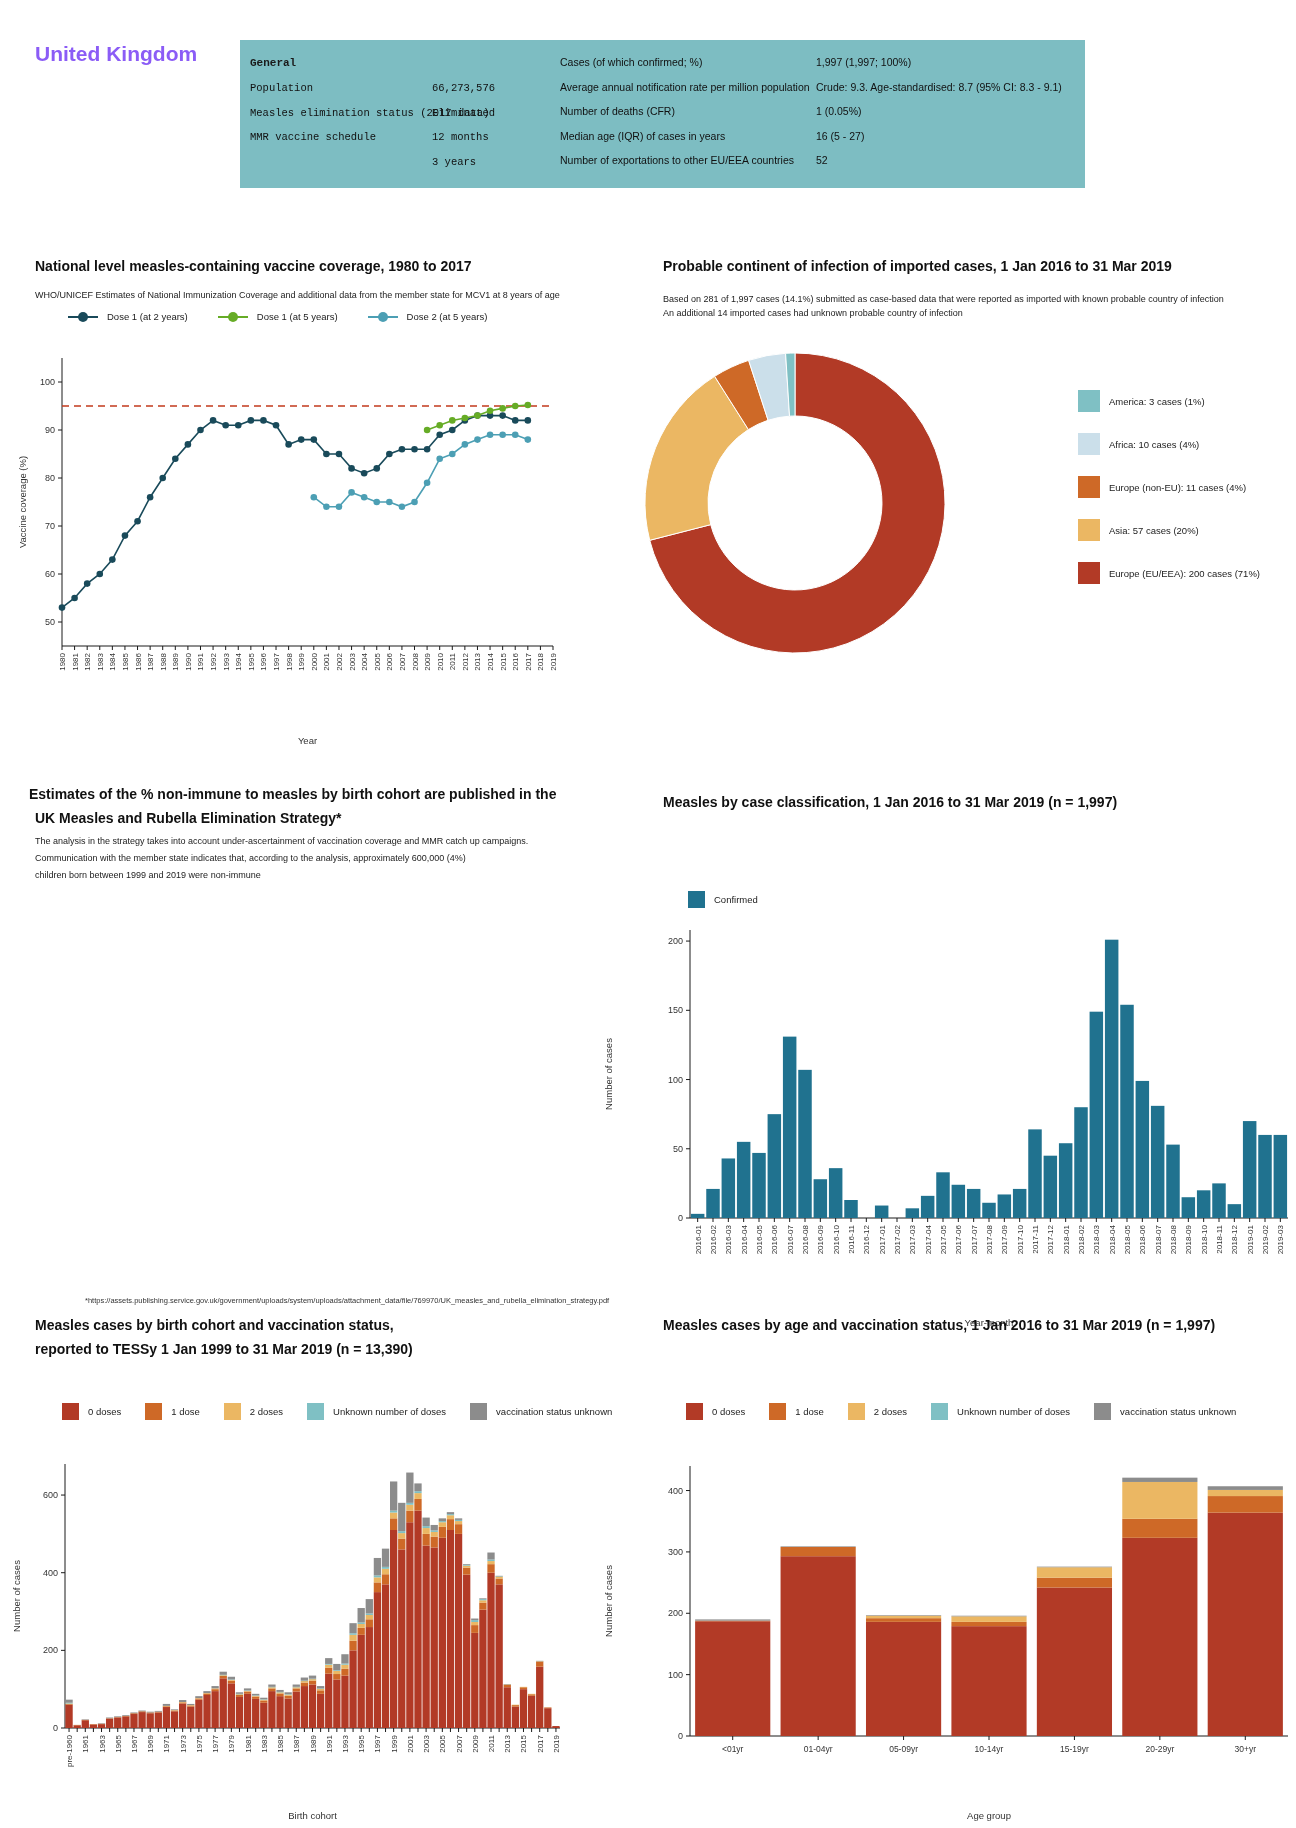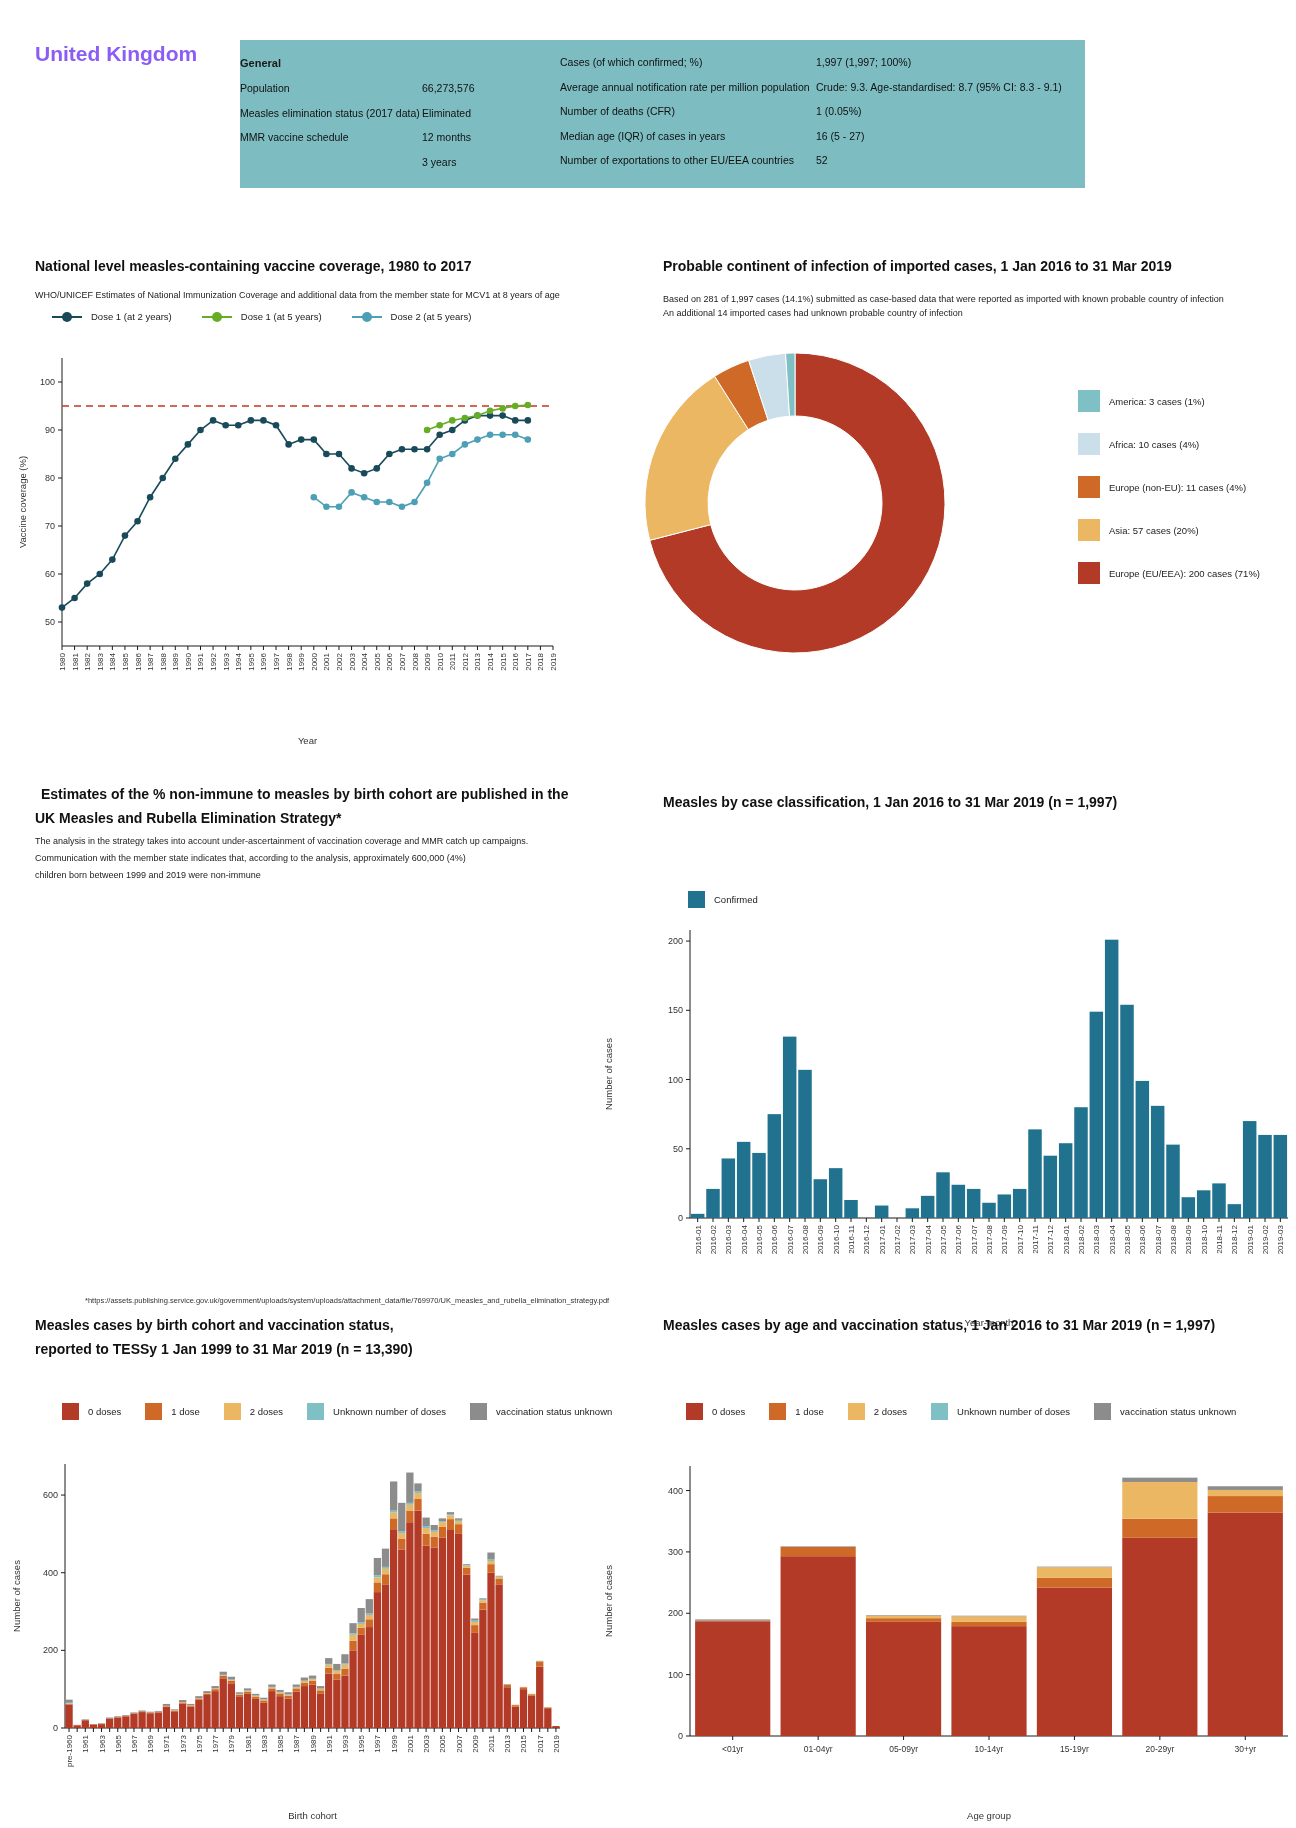--- a/index.html
+++ b/index.html
@@ -23,21 +23,21 @@
   .lg-linemark .bar{position:absolute;left:0;top:4px;width:30px;height:2px;}
   .lg-linemark .dot{position:absolute;left:10px;top:0;width:10px;height:10px;border-radius:50%;}
   svg text{font-family:"Liberation Sans",sans-serif;}
 </style>
 </head>
 <body>
 
 <div class="abs country-title" style="left:35px;top:42px;">United Kingdom</div>
 
 <div class="abs hdr-box" style="left:240px;top:40px;width:845px;height:148px;">
-  <div class="abs" style="left:0;top:10px;">
+  <div class="abs" style="left:10px;top:10px;font-family:Liberation Mono, monospace;">
     <div class="hdr-title">General</div>
     <div class="hdr-grid" style="grid-template-columns:182px 138px;">
         <div class="cell">Population</div>
         <div class="cell">66,273,576</div>
         <div class="cell">Measles elimination status (2017 data)</div>
         <div class="cell">Eliminated</div>
         <div class="cell">MMR vaccine schedule</div>
         <div class="cell">12 months</div>
         <div class="cell"></div>
         <div class="cell">3 years</div>
@@ -59,21 +59,21 @@
   </div>
 </div>
 
 <div class="abs sec-title" style="left:35px;top:258px;">National level measles-containing vaccine coverage, 1980 to 2017</div>
 <div class="abs sec-sub" style="left:35px;top:290px;">WHO/UNICEF Estimates of National Immunization Coverage and additional data from the member state for MCV1 at 8 years of age</div>
 
 <div class="abs sec-title" style="left:663px;top:258px;">Probable continent of infection of imported cases, 1 Jan 2016 to 31 Mar 2019</div>
 <div class="abs sec-sub" style="left:663px;top:294px;">Based on 281 of 1,997 cases (14.1%) submitted as case-based data that were reported as imported with known probable country of infection</div>
 <div class="abs sec-sub" style="left:663px;top:308px;">An additional 14 imported cases had unknown probable country of infection</div>
 
-<div class="abs legend-row" style="left:52px;top:311px;gap:30px;">
+<div class="abs legend-row" style="left:68px;top:311px;gap:30px;">
     <span class="lg-item">
       <span class="lg-linemark">
         <span class="bar" style="background: rgb(25, 74, 90);"></span>
         <span class="dot" style="background: rgb(25, 74, 90);"></span>
       </span>
       <span class="lg-label">Dose 1 (at 2 years)</span>
     </span>
     <span class="lg-item">
       <span class="lg-linemark">
         <span class="bar" style="background: rgb(102, 172, 38);"></span>
@@ -280,21 +280,21 @@
     <span class="lg-item">
       <span class="lg-sq" style="width: 22px; height: 22px; background: rgb(235, 183, 99);"></span>
       <span class="lg-label">Asia: 57 cases (20%)</span>
     </span>
     <span class="lg-item">
       <span class="lg-sq" style="width: 22px; height: 22px; background: rgb(178, 58, 38);"></span>
       <span class="lg-label">Europe (EU/EEA): 200 cases (71%)</span>
     </span>
   </div>
 
-<div class="abs sec-title" style="left:41px;top:786px;">Estimates of the % non-immune to measles by birth cohort are published in the</div>
+<div class="abs sec-title" style="left:29px;top:786px;">Estimates of the % non-immune to measles by birth cohort are published in the</div>
 <div class="abs sec-title" style="left:35px;top:810px;">UK Measles and Rubella Elimination Strategy*</div>
 <div class="abs sec-sub" style="left:35px;top:836px;">The analysis in the strategy takes into account under-ascertainment of vaccination coverage and MMR catch up campaigns.</div>
 <div class="abs sec-sub" style="left:35px;top:853px;">Communication with the member state indicates that, according to the analysis, approximately 600,000 (4%)</div>
 <div class="abs sec-sub" style="left:35px;top:870px;">children born between 1999 and 2019 were non-immune</div>
 <div class="abs footnote" style="left:85px;top:1296px;">*https://assets.publishing.service.gov.uk/government/uploads/system/uploads/attachment_data/file/769970/UK_measles_and_rubella_elimination_strategy.pdf</div>
 
 <div class="abs sec-title" style="left:663px;top:794px;">Measles by case classification, 1 Jan 2016 to 31 Mar 2019 (n = 1,997)</div>
 <div class="abs legend-row" style="left:688px;top:891px;gap:28px;">
     <span class="lg-item">
       <span class="lg-sq" style="width: 17px; height: 17px; background: rgb(32, 114, 143);"></span>

